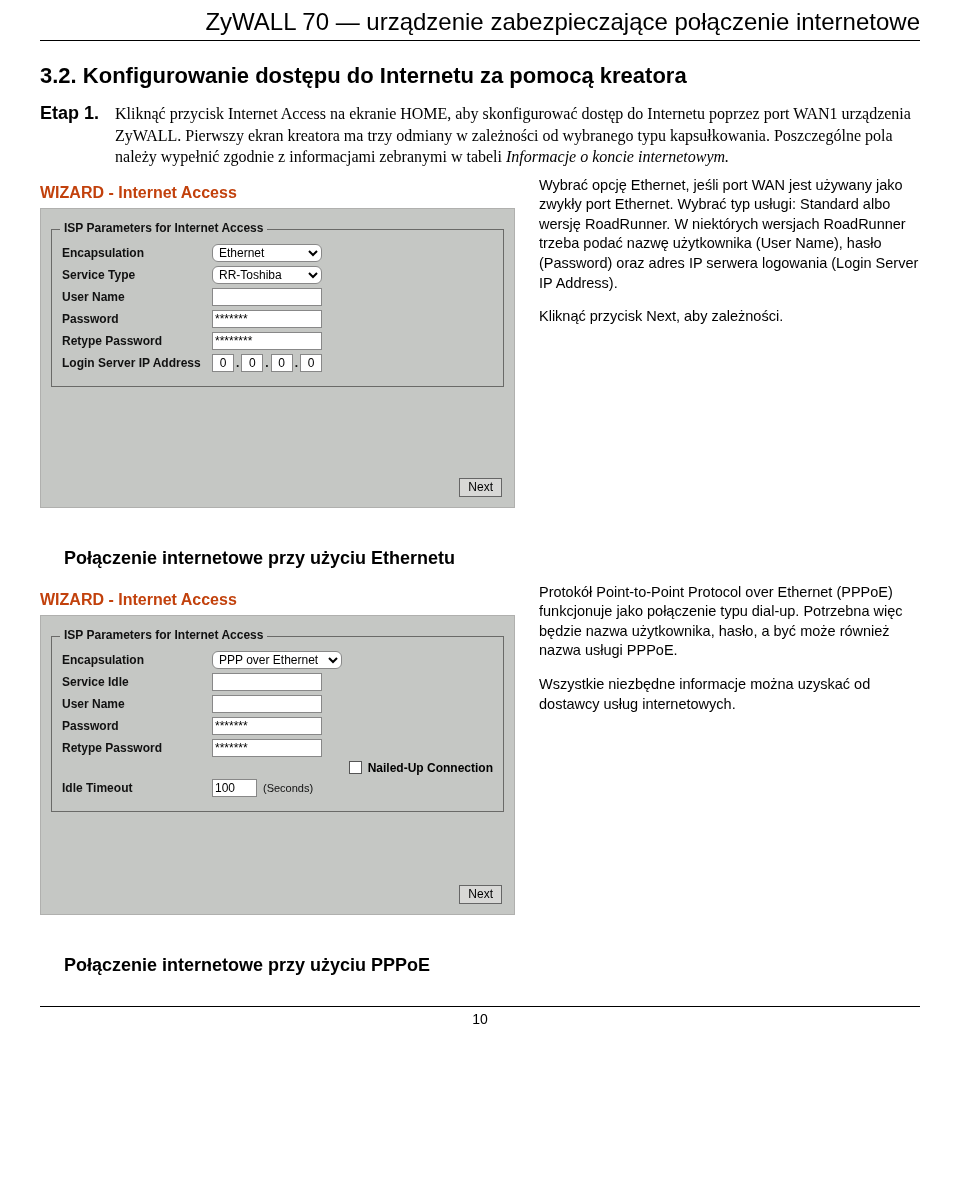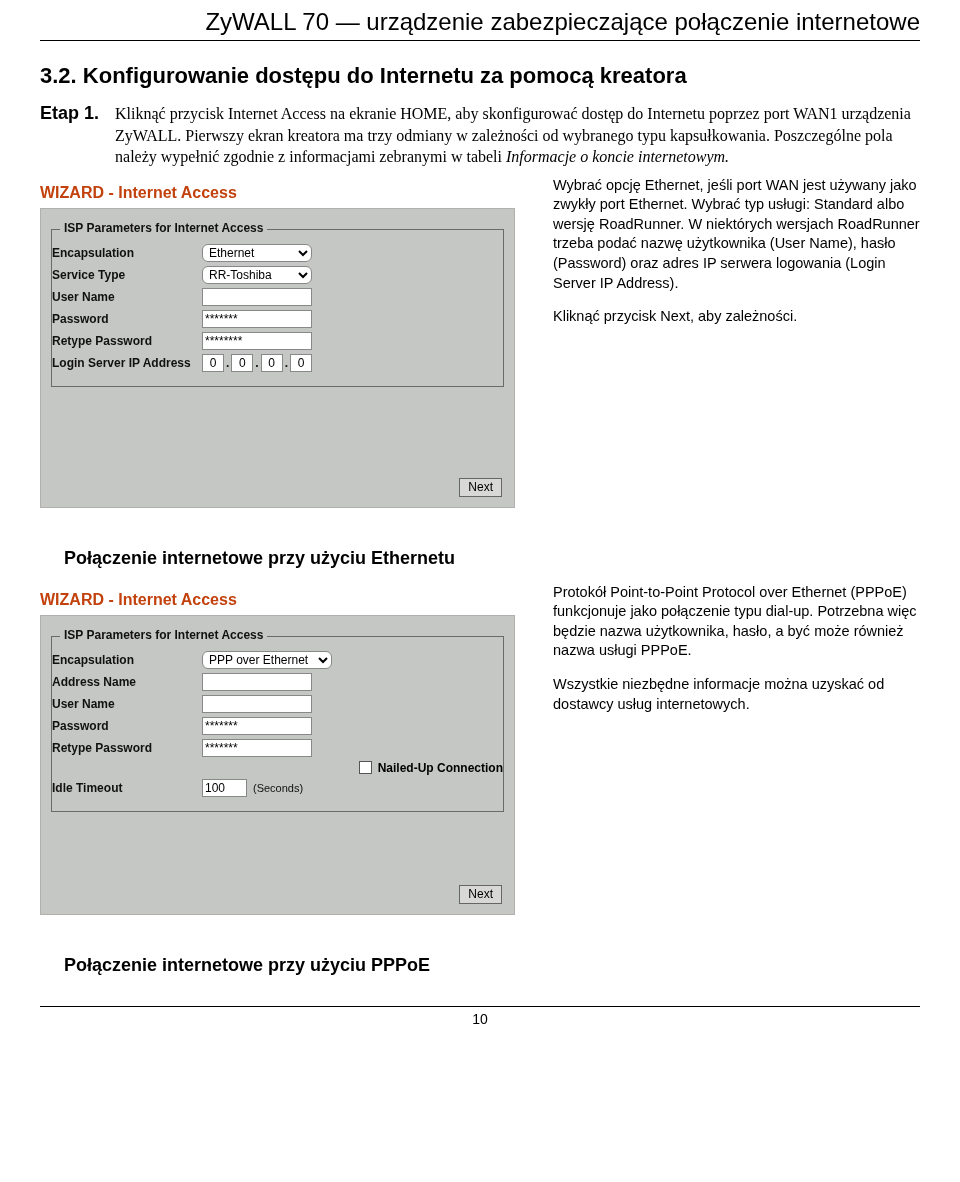--- a/index.html
+++ b/index.html
@@ -41,21 +41,21 @@
   .gray-panel {
     background: #c5c7c4;
     padding: 10px;
     width: 100%;
     height: 300px;
     position: relative;
     border: 1px solid #b0b0ae;
   }
   .fieldset-box {
     border: 1px solid #6a6a68;
-    padding: 14px 0 10px;
+    padding: 14px 10px 10px;
     background: #c5c7c4;
     position: relative;
     margin-top: 10px;
   }
   .fieldset-legend {
     position: absolute;
     top: -9px; left: 8px;
     background: #c5c7c4;
     padding: 0 4px;
     font-size: 12px;
@@ -89,21 +89,21 @@
   .btn-next {
     position: absolute;
     right: 12px;
     bottom: 10px;
     font-size: 12px;
     padding: 0 8px;
     height: 19px;
     background: #d8d8d6;
     border: 1px solid #666;
   }
-  .desc-col { flex: 1; font-size: 14.5px; line-height: 1.35; margin-left: 14px; }
+  .desc-col { flex: 1; font-size: 14.5px; line-height: 1.35; }
   .desc-col p { margin-bottom: 14px; }
   .sub-heading {
     font-size: 18px;
     font-weight: bold;
     margin: 10px 0 14px 24px;
   }
   .page-num-line { border:none; border-top:1px solid #000; margin-top:30px; }
   .page-num { text-align: center; font-size: 14px; margin-top: 4px; }
   .checkbox { width: 13px; height: 13px; border: 1px solid #555; background: #fff; }
 </style>
@@ -178,21 +178,21 @@
     <div class="wizard-title">WIZARD - Internet Access</div>
     <div class="gray-panel">
       <div class="fieldset-box">
         <div class="fieldset-legend">ISP Parameters for Internet Access</div>
 
         <div class="form-row">
           <div class="form-label">Encapsulation</div>
           <select class="form-input sel" style="width:130px"><option>PPP over Ethernet</option></select>
         </div>
         <div class="form-row">
-          <div class="form-label">Address Name</div>
+          <div class="form-label">Service Idle</div>
           <input class="form-input txt" value="" style="">
         </div>
         <div class="form-row">
           <div class="form-label">User Name</div>
           <input class="form-input txt" value="" style="">
         </div>
         <div class="form-row">
           <div class="form-label">Password</div>
           <input class="form-input txt" value="*******" style="">
         </div>

